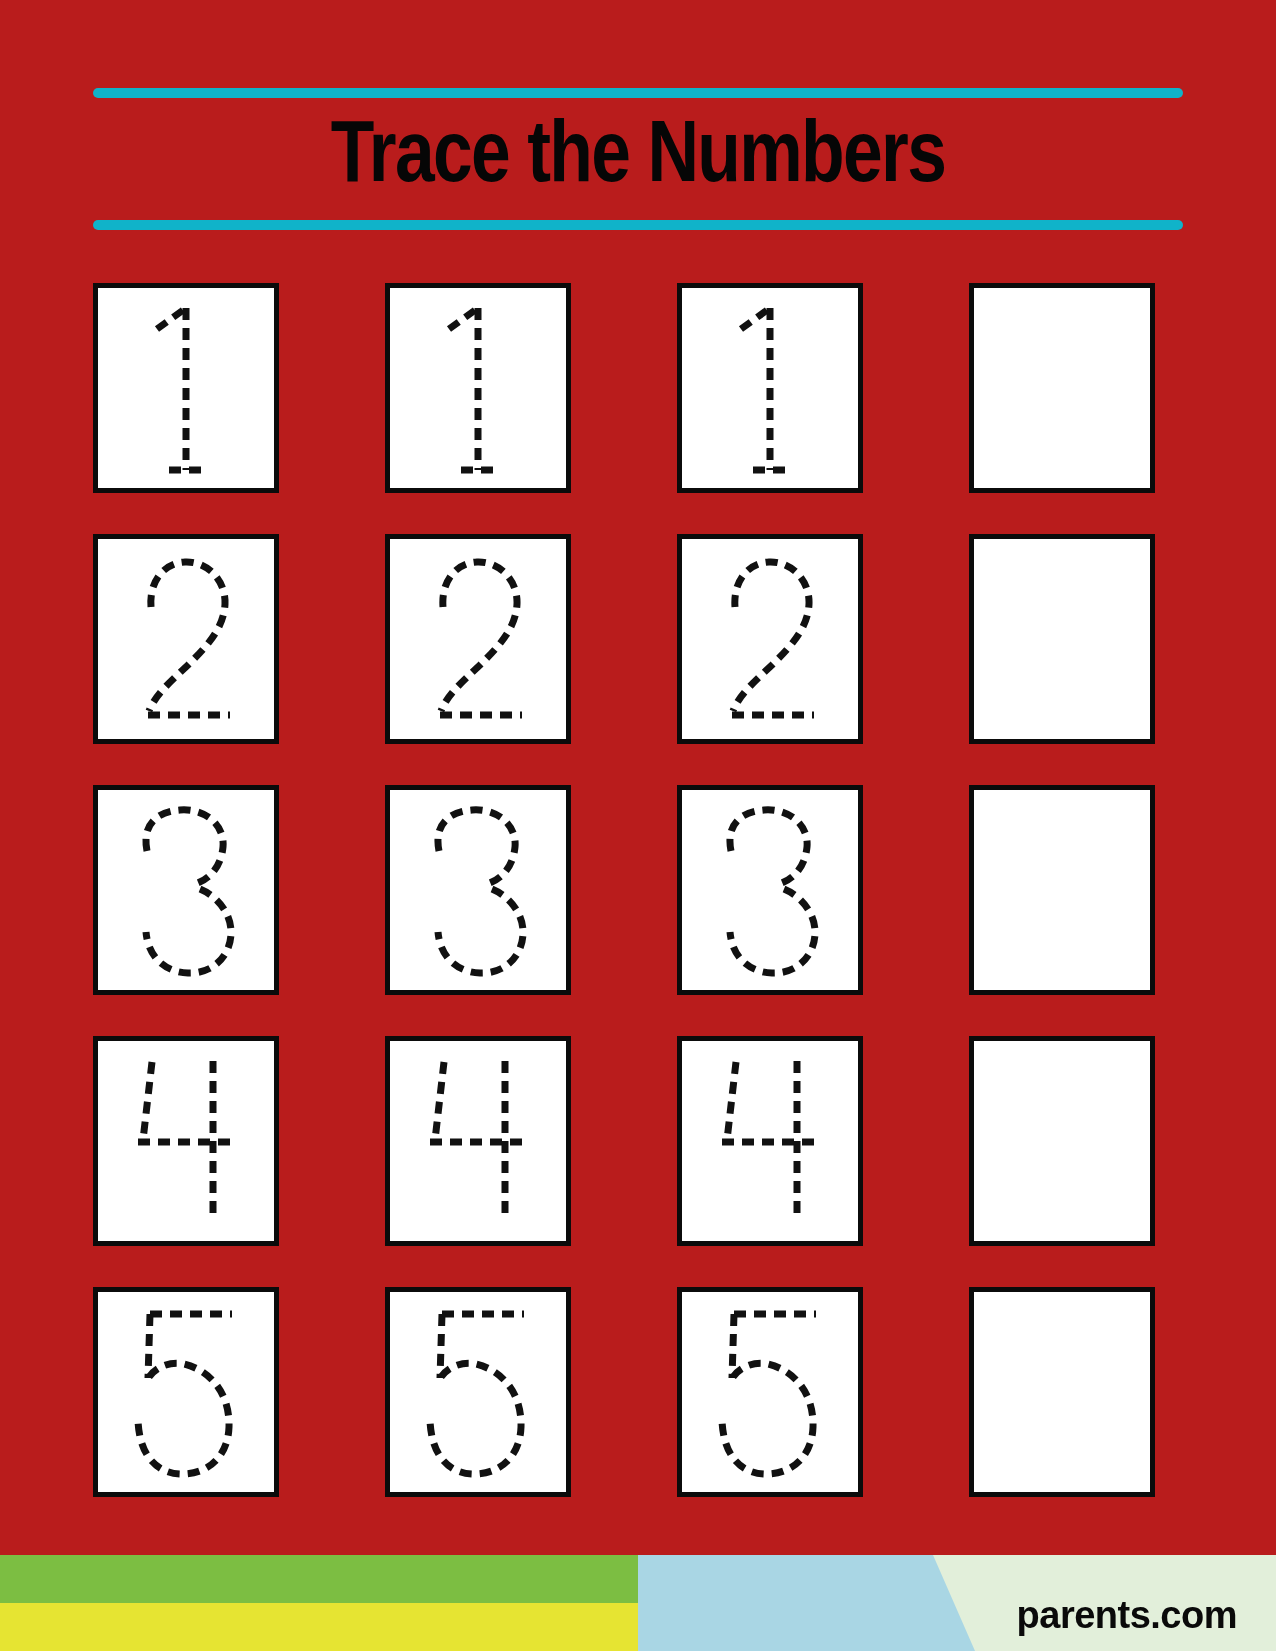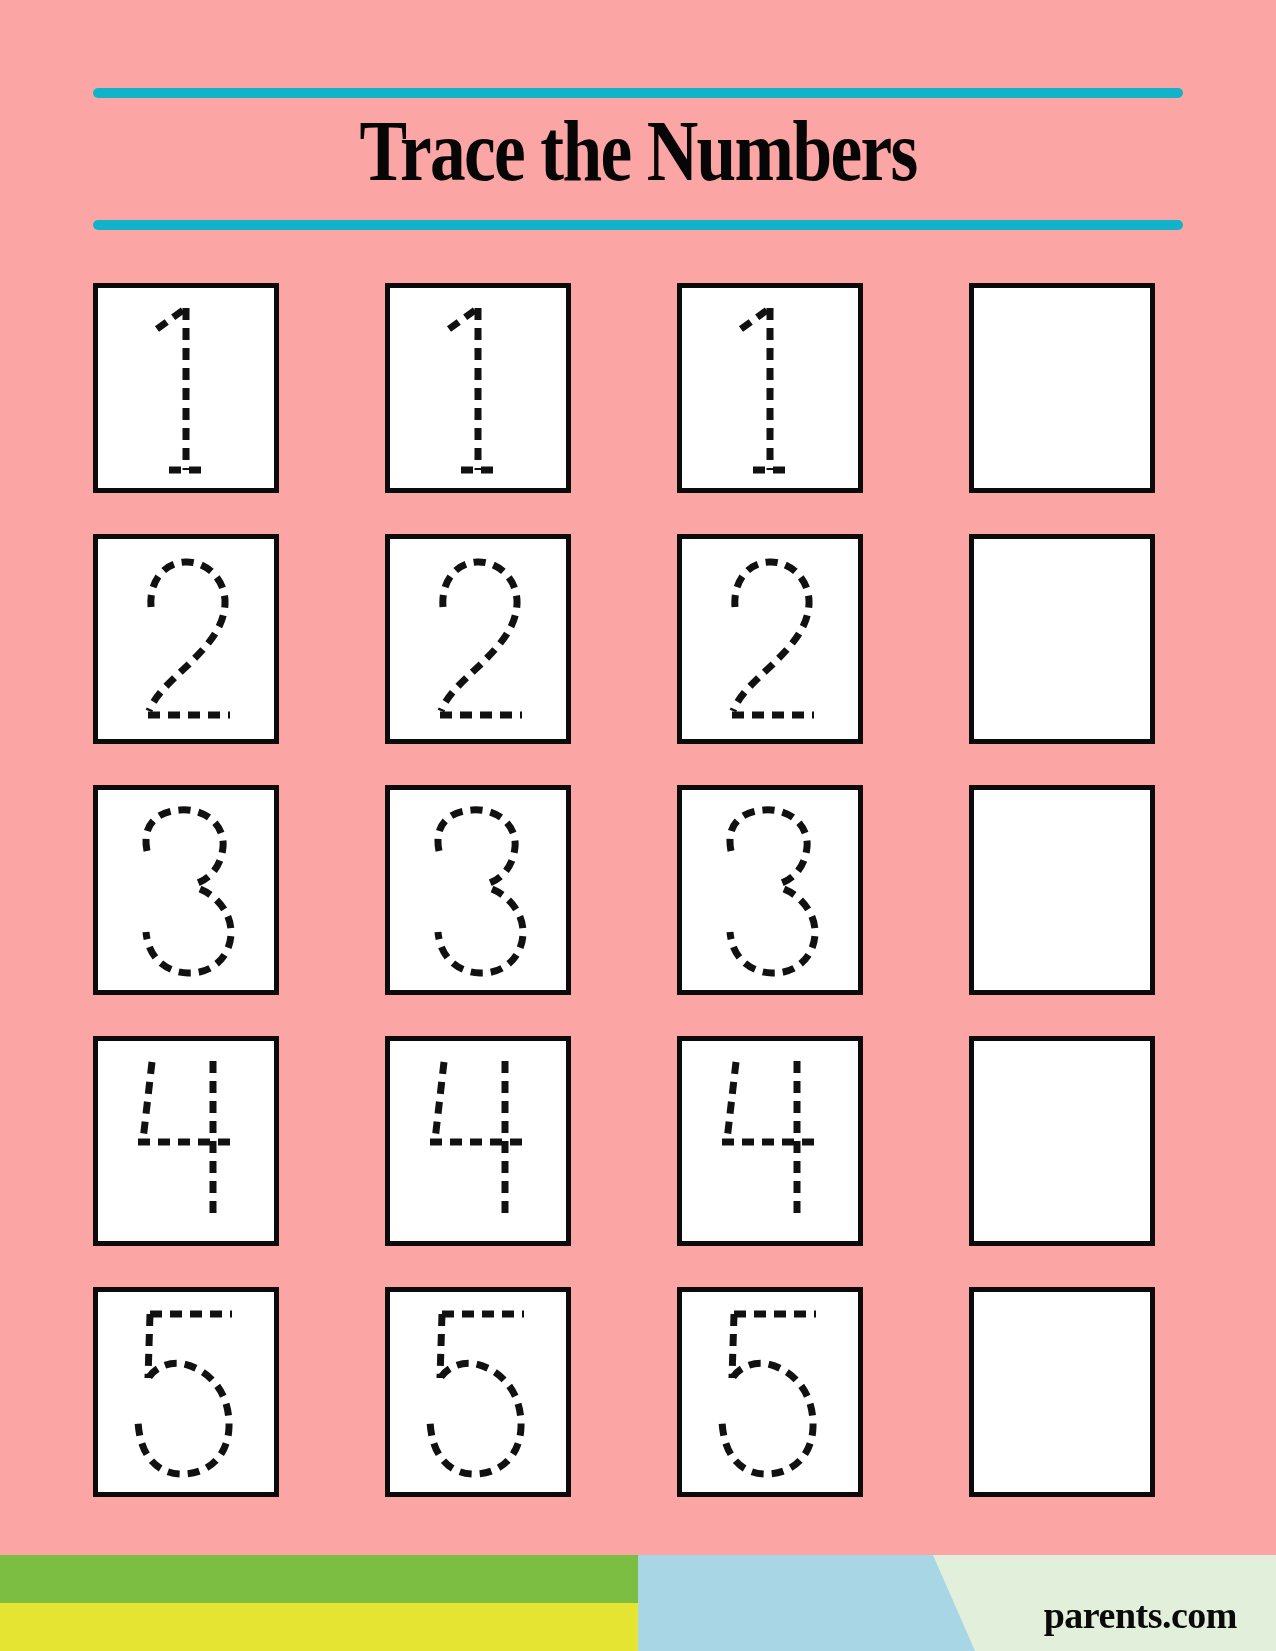--- a/index.html
+++ b/index.html
@@ -1,21 +1,21 @@
 <!DOCTYPE html>
 <html style="--teal: #10b3c9; --green: #7cbe42; --yellow: #e6e432; --blue: #a9d6e4; --pale: #e2efda;"><head>
 <meta charset="utf-8">
 <style>
   html,body{margin:0;padding:0;background:#ffffff;}
   .page{
     position:relative;
     width:1276px;height:1651px;
-    background:#fca5a5;
+    background:#b91c1c;
     overflow:hidden;
-    font-family:Liberation Serif, serif;
+    font-family:Liberation Sans, sans-serif;
   }
   
   .rule{
     position:absolute;left:93px;width:1090px;height:10px;
     background:var(--teal,#10b3c9);border-radius:6px;
   }
   .rule-top{top:88px;}
   .rule-bottom{top:220px;}
   .title{
     position:absolute;left:93px;top:103px;width:1090px;height:96px;

